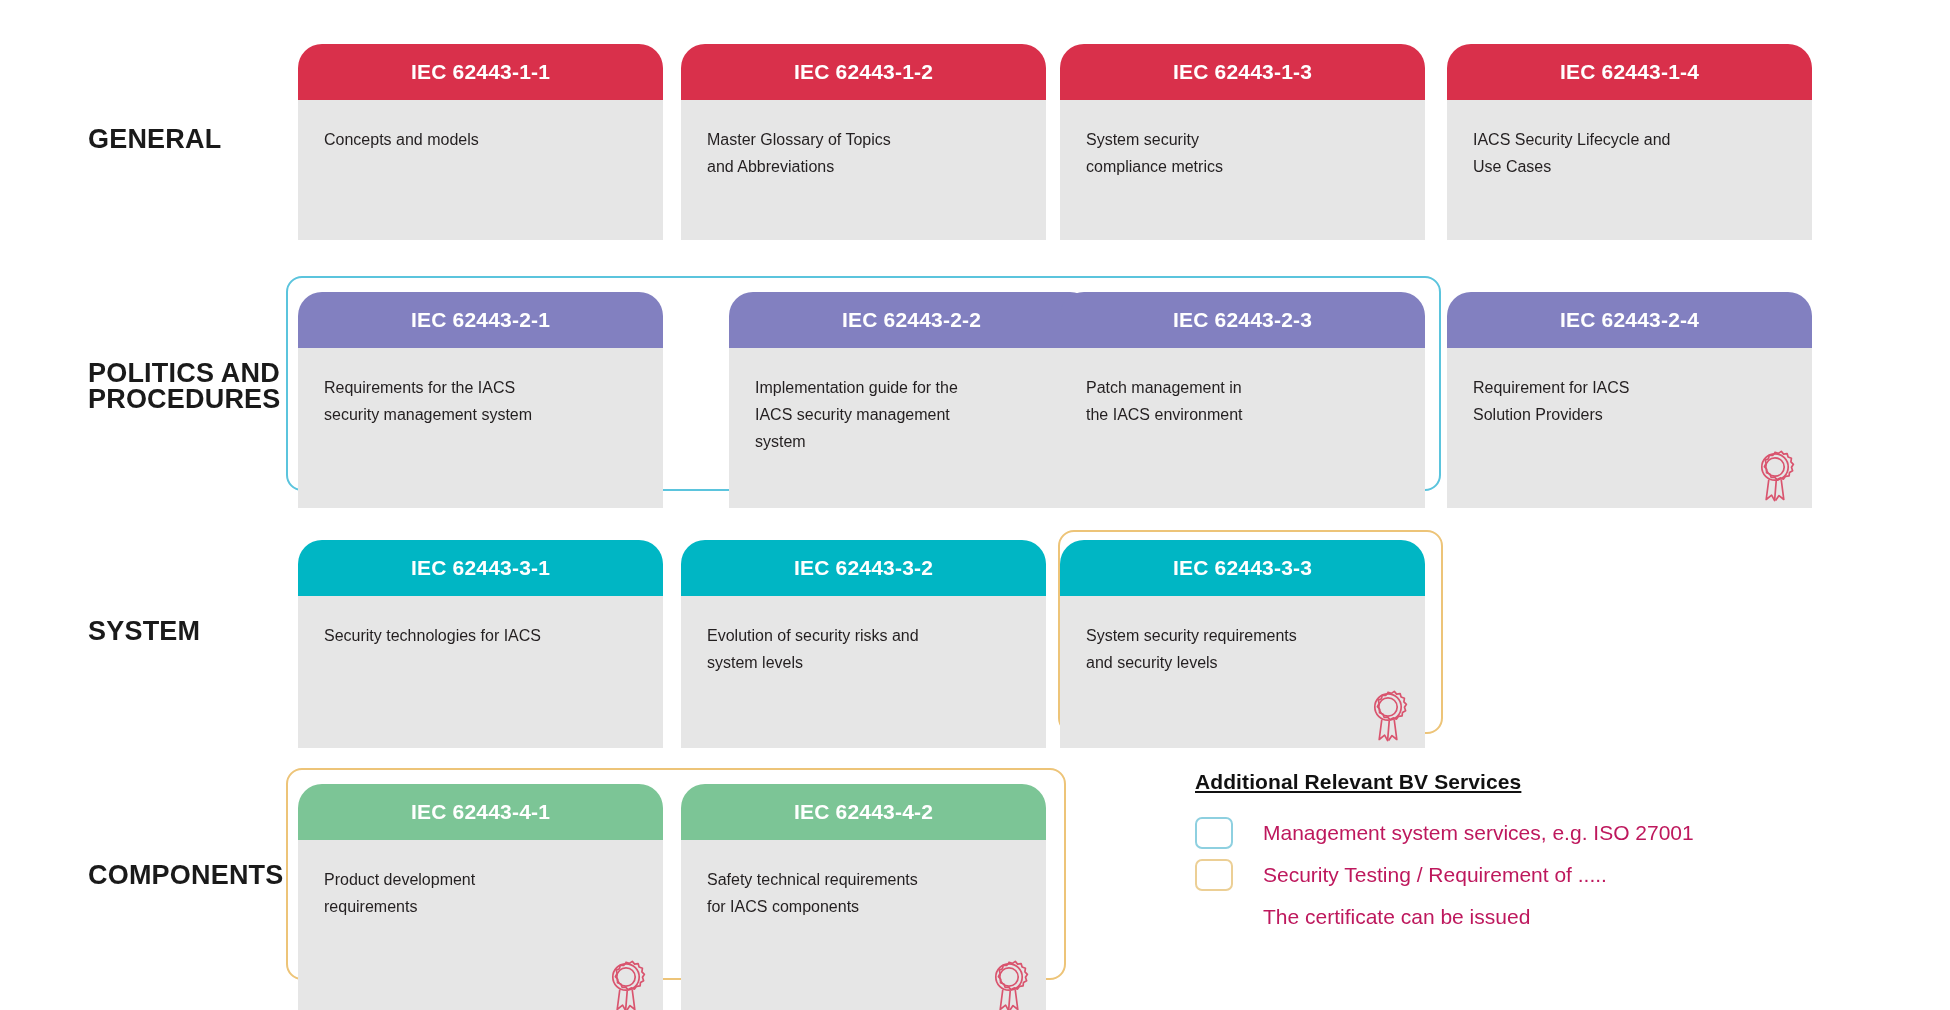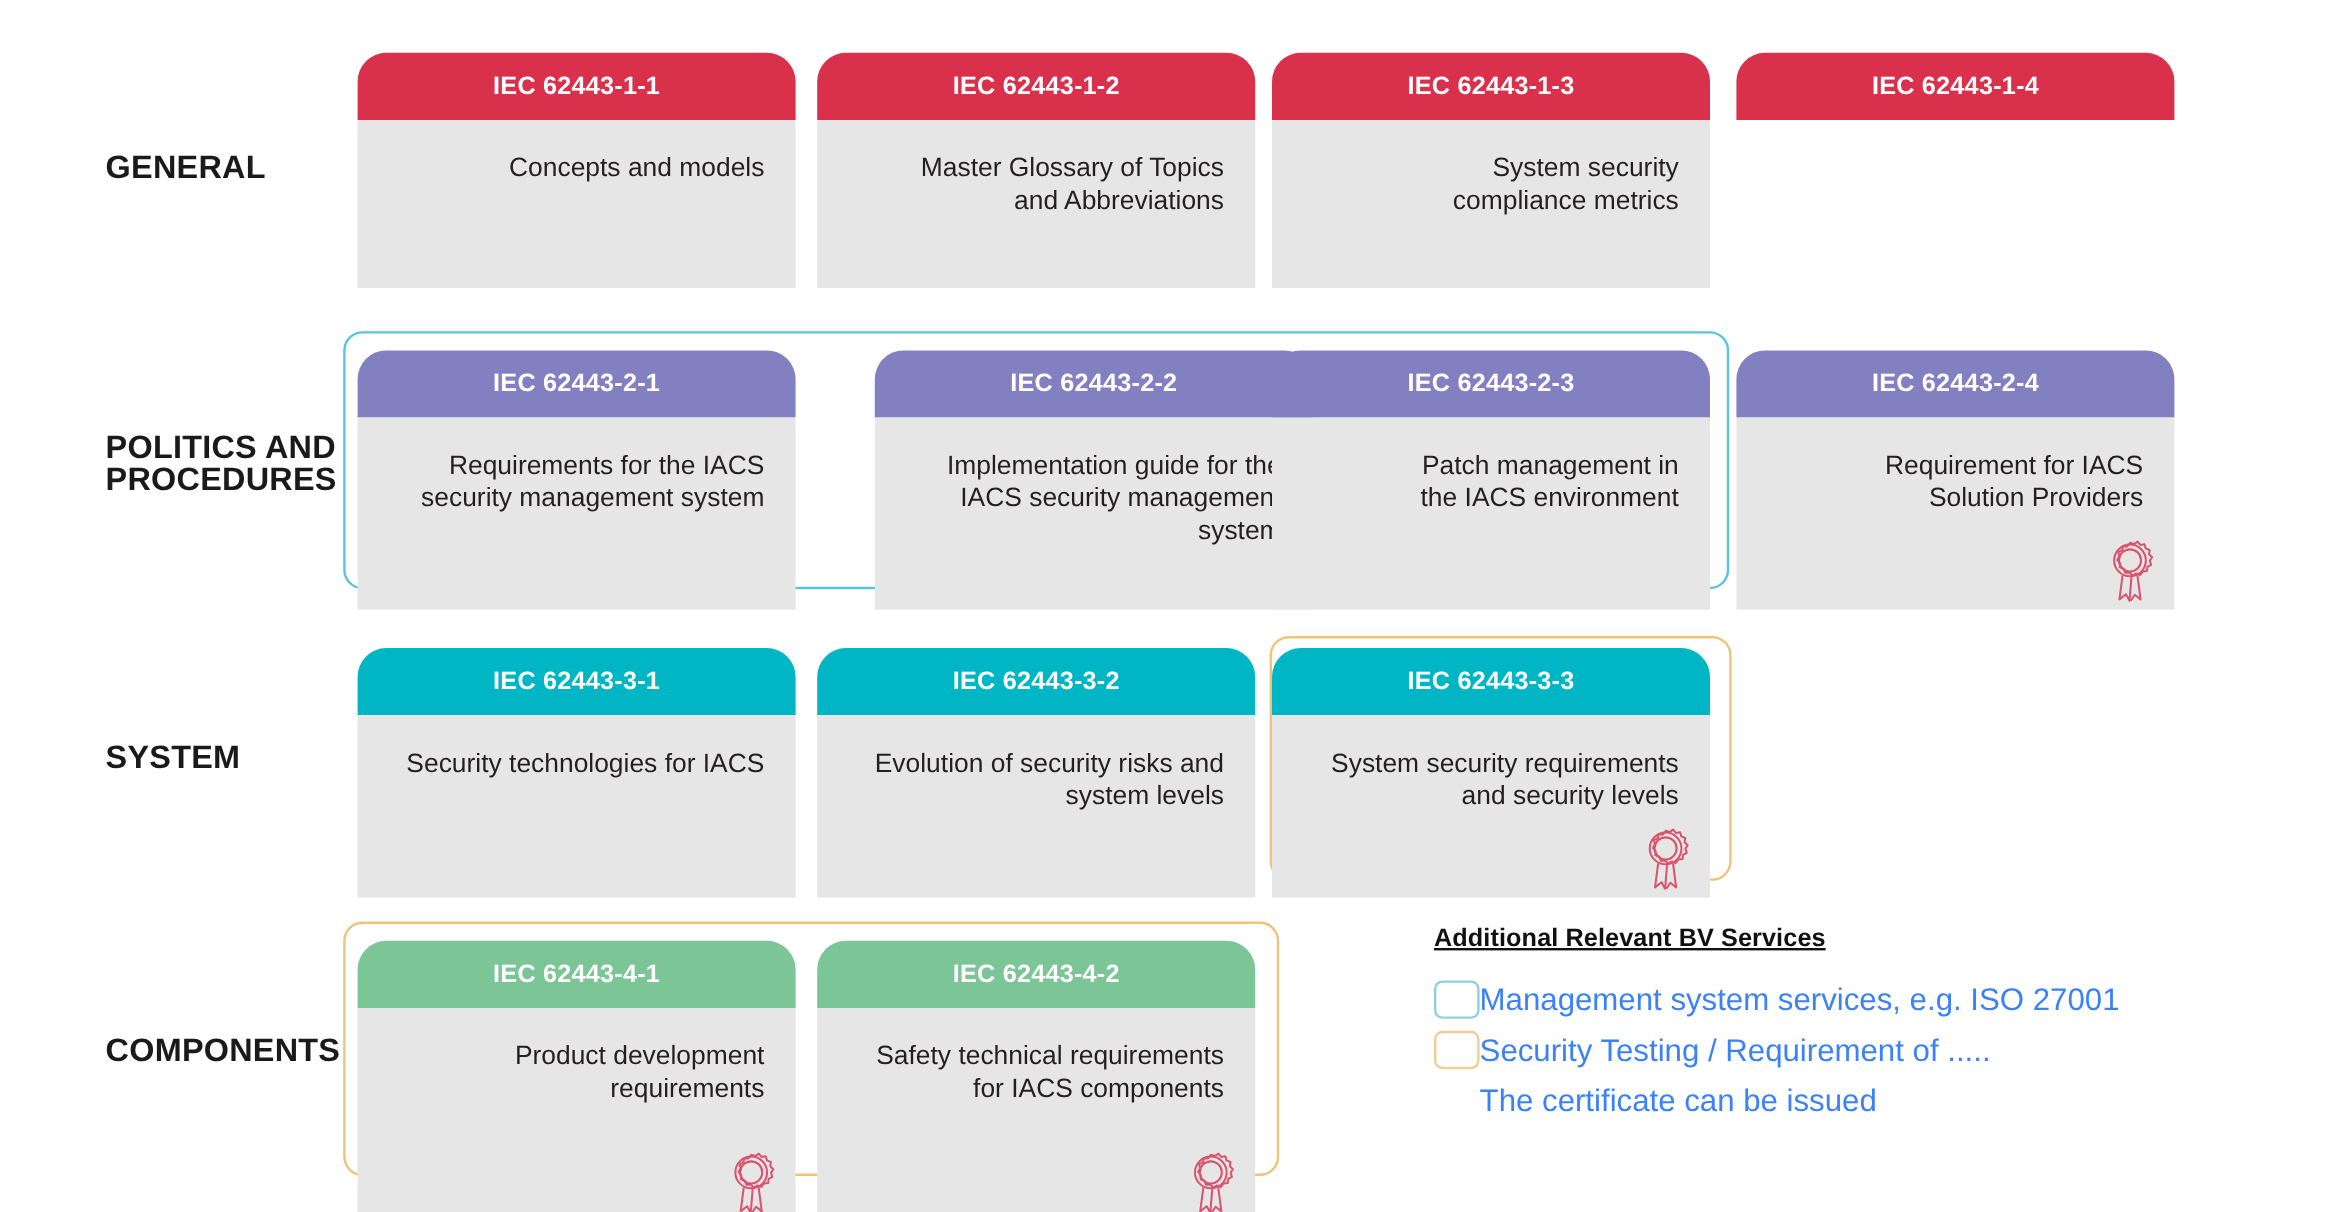--- a/index.html
+++ b/index.html
@@ -54,25 +54,24 @@
     font-weight: bold;
     display: flex;
     align-items: center;
     justify-content: center;
     letter-spacing: 0.2px;
   }
   .card-body {
     background: #e6e6e6;
     padding: 26px 26px 0 26px;
     box-sizing: border-box;
-    font-size: 22px;
+    font-size: 16px;
     line-height: 27px;
     color: #231f20;
     position: relative;
-    text-align: right;
   }
   .card-body-text {
     white-space: pre-line;
   }
 
   
   .row-general .card-body   { height: 140px; }
   .row-politics .card-body  { height: 160px; }
   .row-system .card-body    { height: 152px; }
   .row-components .card-body{ height: 178px; }
@@ -123,23 +122,24 @@
     border-radius: 7px;
     box-sizing: border-box;
     flex: 0 0 auto;
     margin-right: 0;
     background: #ffffff;
   }
   .legend-swatch.blue   { border: 2.5px solid #8ed0e0; }
   .legend-swatch.orange { border: 2.5px solid #eccf95; }
   .legend-swatch.none   { border: none; background: transparent; }
   .legend-text {
-    font-size: 26px;
+    font-size: 21px;
     line-height: 26px;
-    color: #3b82f6;
+    color: #be185d;
+    margin-left: 30px;
   }
 </style>
 </head>
 <body>
 
 <div id="diagram">
 
   <div class="highlight highlight-blue" style="left:286px; top:276px; width:1155px; height:215px;"></div>
 
   <div class="highlight highlight-orange" style="left:1058px; top:530px; width:385px; height:204px;"></div>
@@ -174,20 +174,24 @@
       </div>
       <div class="card-body">
         <div class="card-body-text">System security
 compliance metrics</div>
       </div>
     </div>
 
     <div class="card" style="left:1447px; top:0;">
       <div class="card-header" style="background:#d9304b;">
         <span>IEC 62443-1-4</span>
+      </div>
+      <div class="card-body">
+        <div class="card-body-text">IACS Security Lifecycle and
+Use Cases</div>
       </div>
     </div>
   </div>
 
   <div class="row row-politics" style="top:292px; height:206px;">
     <div class="row-label" style="top:68px; white-space:pre-line;">POLITICS AND
 PROCEDURES</div>
 
     <div class="card" style="left:298px; top:0;">
       <div class="card-header" style="background:#8280c0;">

